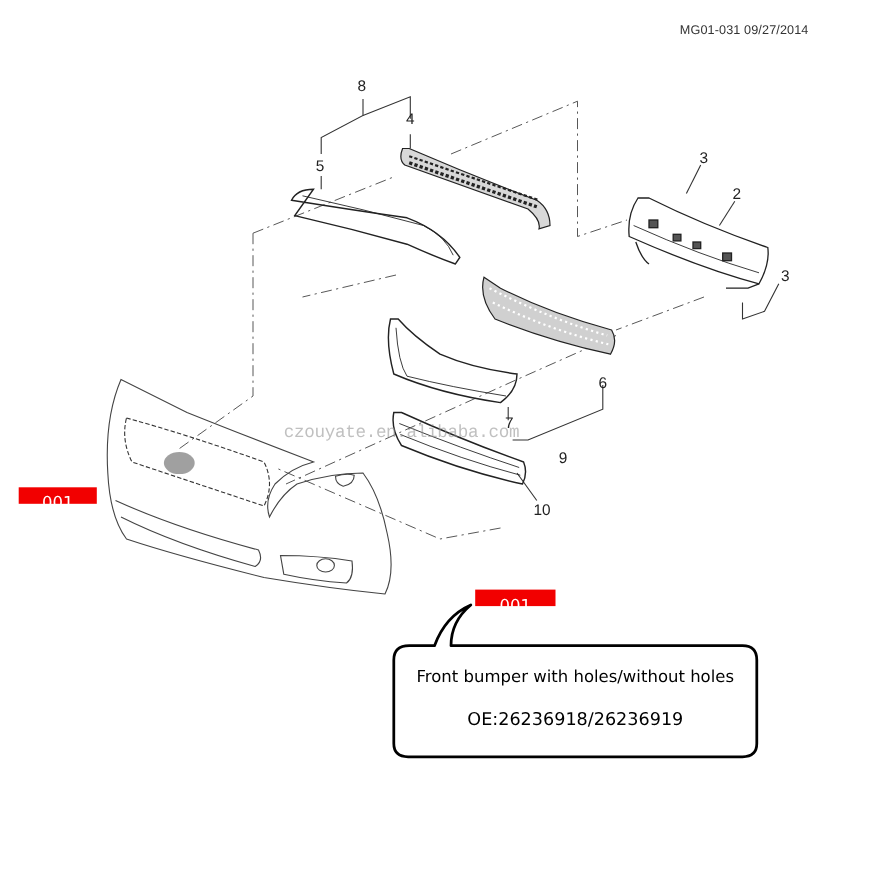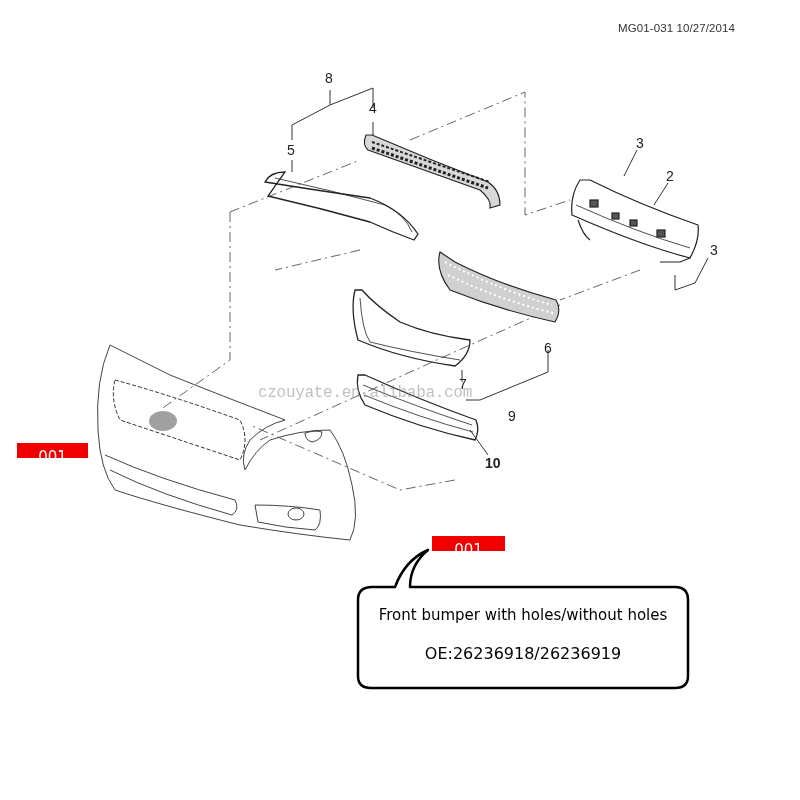--- a/index.html
+++ b/index.html
@@ -9,21 +9,21 @@
   .callnum { position: absolute; font-size: 14px; color: #222; font-family: "Liberation Sans", sans-serif; }
   .red-label { position: absolute; background: #f20000; color: #ffffff; font-family: "DejaVu Sans", sans-serif; font-size: 15px; text-align: center; line-height: 29px; height: 15px; }
   .watermark { position: absolute; left: 258px; top: 384px; font-size: 16px; color: rgba(140,140,140,0.55); font-family: Liberation Mono, monospace; letter-spacing: -0.3px; text-align: right; }
   .callout-text { position: absolute; width: 330px; text-align: center; color: #000; font-family: "DejaVu Sans", sans-serif; }
   .callout-title { left: 358px; top: 606px; font-size: 15px; }
   .callout-oe { left: 358px; top: 644px; font-size: 16px; }
 </style>
 </head>
 <body>
 
-<div class="header-ref">MG01-031 10/27/2014</div>
+<div class="header-ref">MG01-031 09/27/2014</div>
 
 <svg class="diagram" viewBox="0 0 800 800" xmlns="http://www.w3.org/2000/svg">
 
   <g fill="none" stroke="#555" stroke-width="0.9" stroke-dasharray="10,4,2,4">
     <polyline points="230,212 230,360 160,410"></polyline>
     <polyline points="230,212 360,160"></polyline>
     <polyline points="410,140 525,92 525,215 570,200"></polyline>
     <polyline points="360,250 275,270"></polyline>
     <polyline points="560,305 470,345 260,440"></polyline>
     <polyline points="455,480 400,490 250,425"></polyline>
@@ -99,21 +99,21 @@
 
 <div class="callnum" style="left:325px; top:70px;">8</div>
 <div class="callnum" style="left:369px; top:100px;">4</div>
 <div class="callnum" style="left:287px; top:142px;">5</div>
 <div class="callnum" style="left:636px; top:135px;">3</div>
 <div class="callnum" style="left:666px; top:168px;">2</div>
 <div class="callnum" style="left:710px; top:242px;">3</div>
 <div class="callnum" style="left:544px; top:340px;">6</div>
 <div class="callnum" style="left:459px; top:376px;">7</div>
 <div class="callnum" style="left:508px; top:408px;">9</div>
-<div class="callnum" style="left:485px; top:455px;font-weight:bold;">10</div>
+<div class="callnum" style="left:485px; top:455px;">10</div>
 
 <div class="watermark">czouyate.en.alibaba.com</div>
 
 <div class="red-label" style="left:17px; top:443px; width:71px;">001</div>
 <div class="red-label" style="left:432px; top:536px; width:73px;">001</div>
 
 <div class="callout-text callout-title">Front bumper with holes/without holes</div>
 <div class="callout-text callout-oe">OE:26236918/26236919</div>
 
 </body></html>

